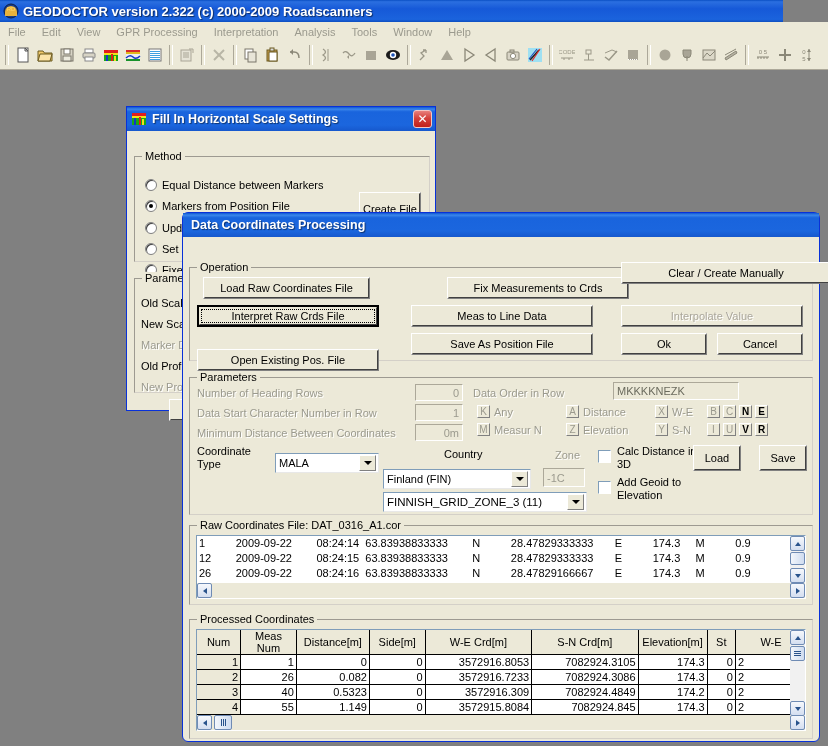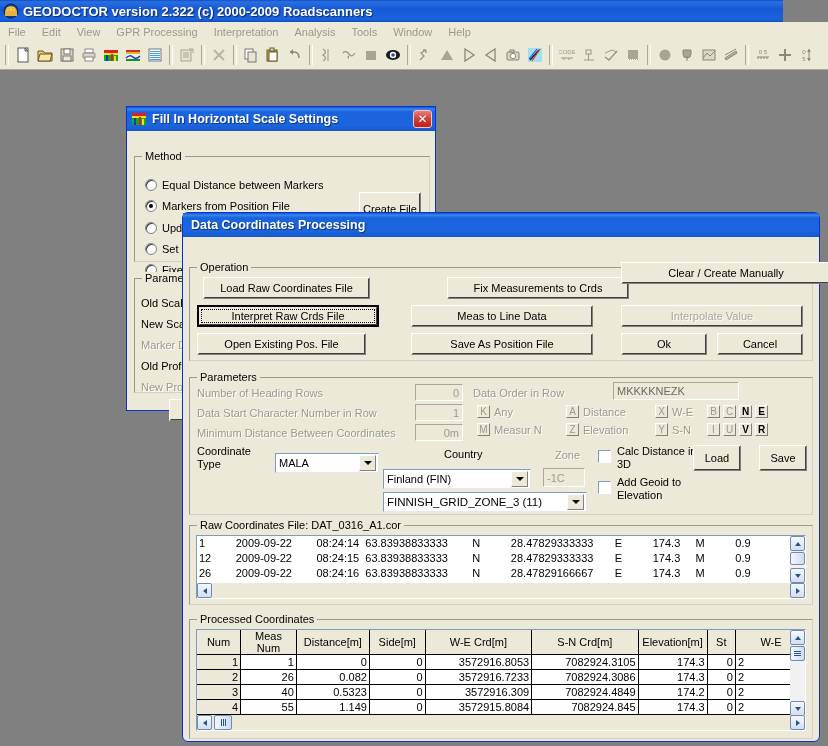--- a/index.html
+++ b/index.html
@@ -504,21 +504,21 @@
         <span class="grp-lbl">Operation</span>
       </div>
       <div class="btn" style="left:20px;top:40px;width:167px;height:22px;">
         <span>Load Raw Coordinates File</span>
         </div>
       <div class="btn focus" style="left:14px;top:68px;width:182px;height:22px;">
         <span class="inner">
             <span>Interpret Raw Crds File</span>
           </span>
         </div>
-      <div class="btn" style="left:14px;top:96px;width:169px;height:22px;">
+      <div class="btn" style="left:14px;top:112px;width:182px;height:22px;">
         <span>Open Existing Pos. File</span>
         </div>
 
       <div class="btn" style="left:228px;top:40px;width:182px;height:22px;margin-left:36px;">
         <span>Fix Measurements to Crds</span>
         </div>
       <div class="btn" style="left:228px;top:68px;width:182px;height:22px;">
         <span>Meas to Line Data</span>
         </div>
       <div class="btn" style="left:228px;top:96px;width:182px;height:22px;">

